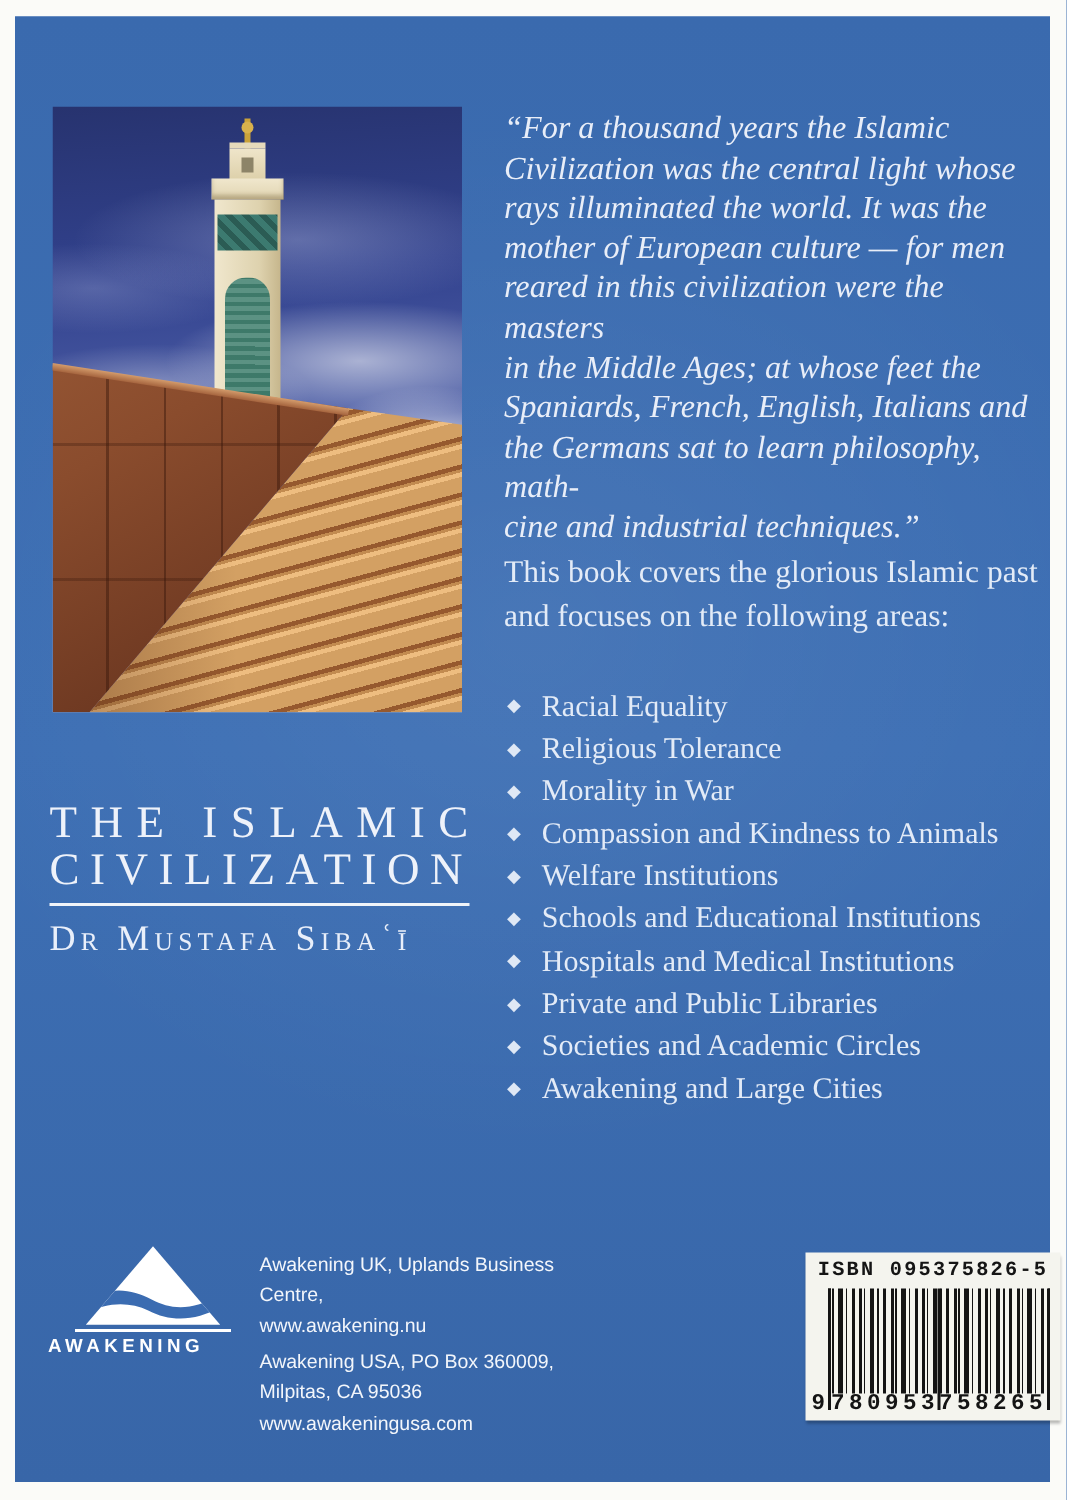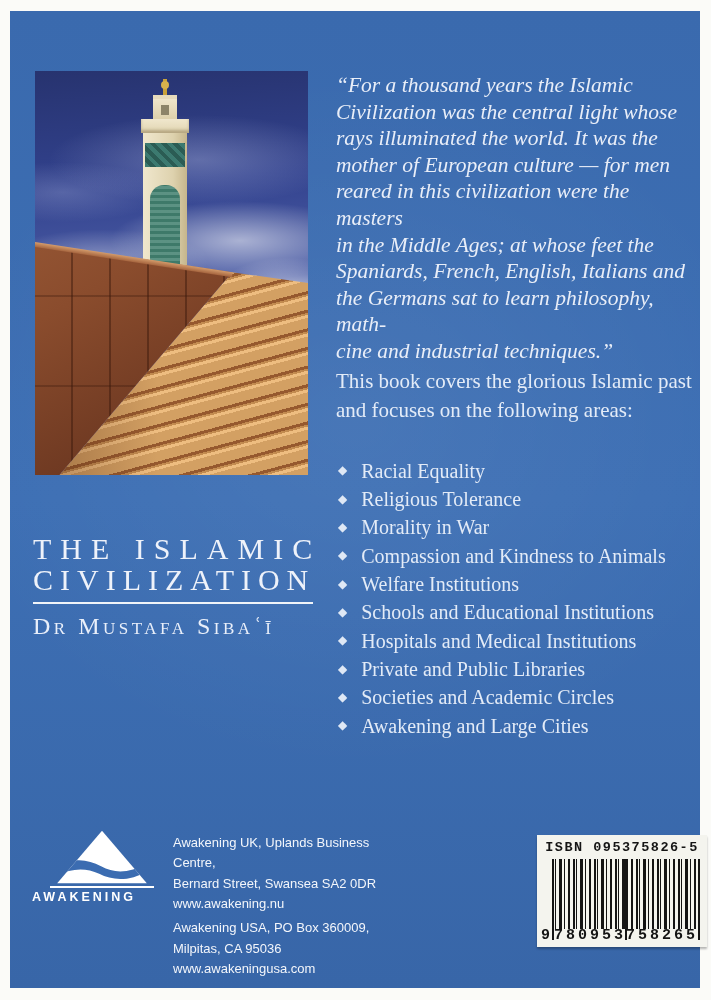--- a/index.html
+++ b/index.html
@@ -200,21 +200,20 @@
       </defs>
     <polygon points="50,2 98,58 2,58" fill="#ffffff"></polygon>
     <path clip-path="url(#triclip)" fill="#3b6cb1" d="M0,42 C 18,30 34,32 49,40 C 64,48 80,48 100,35 L100,44 C 82,56 62,56 47,48 C 32,41 16,42 0,51 Z"></path>
   </svg>
   <div class="logo-rule"></div>
   <div class="logo-text">AWAKENING</div>
 
   <div class="addresses">
     <div class="addr-group">
       <div>Awakening UK, Uplands Business Centre,</div>
-      <div>Bernard Street, Swansea SA2 0DR</div>
       <div>www.awakening.nu</div>
     </div>
     <div class="addr-group">
       <div>Awakening USA, PO Box 360009,</div>
       <div>Milpitas, CA 95036</div>
       <div>www.awakeningusa.com</div>
     </div>
   </div>
 
   <div class="barcode">

